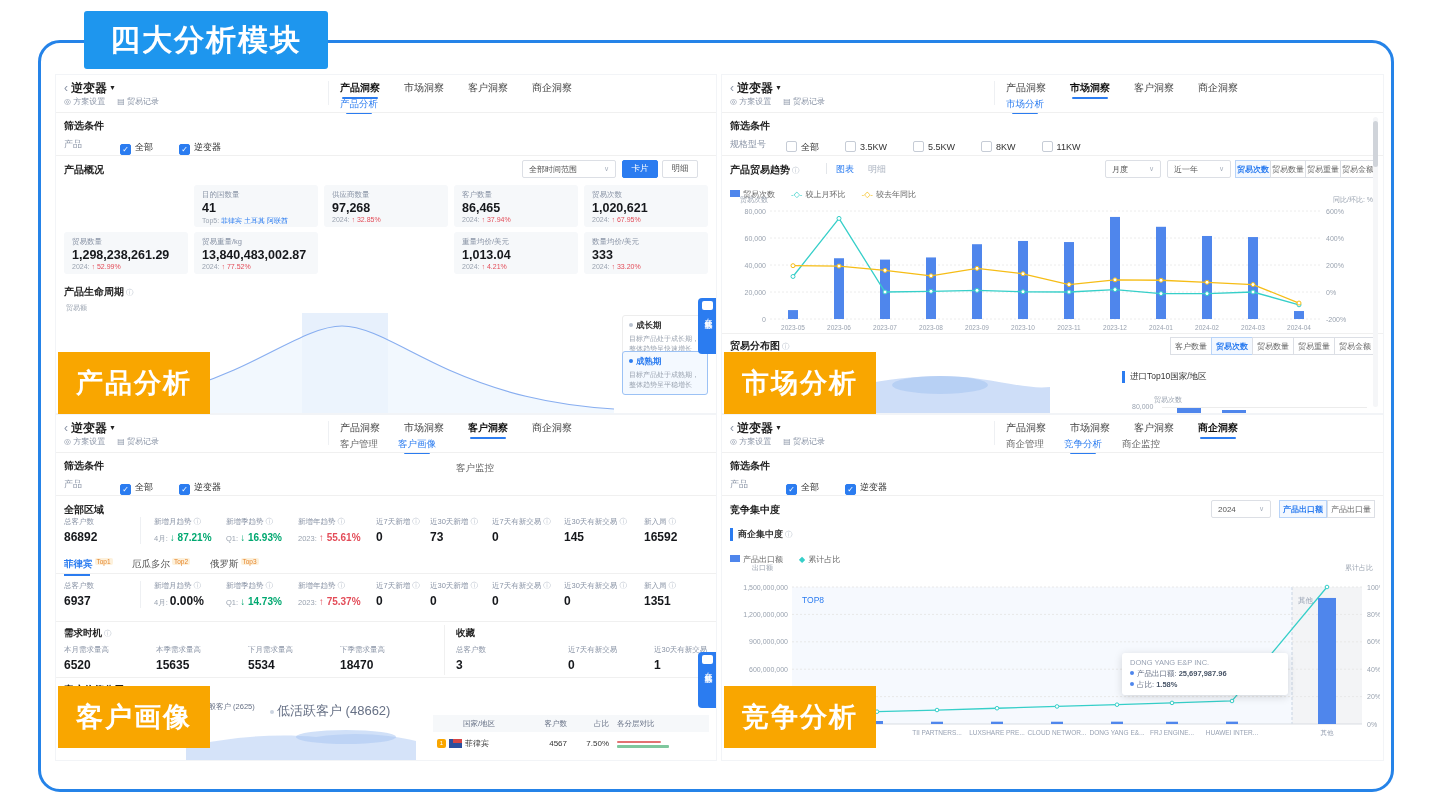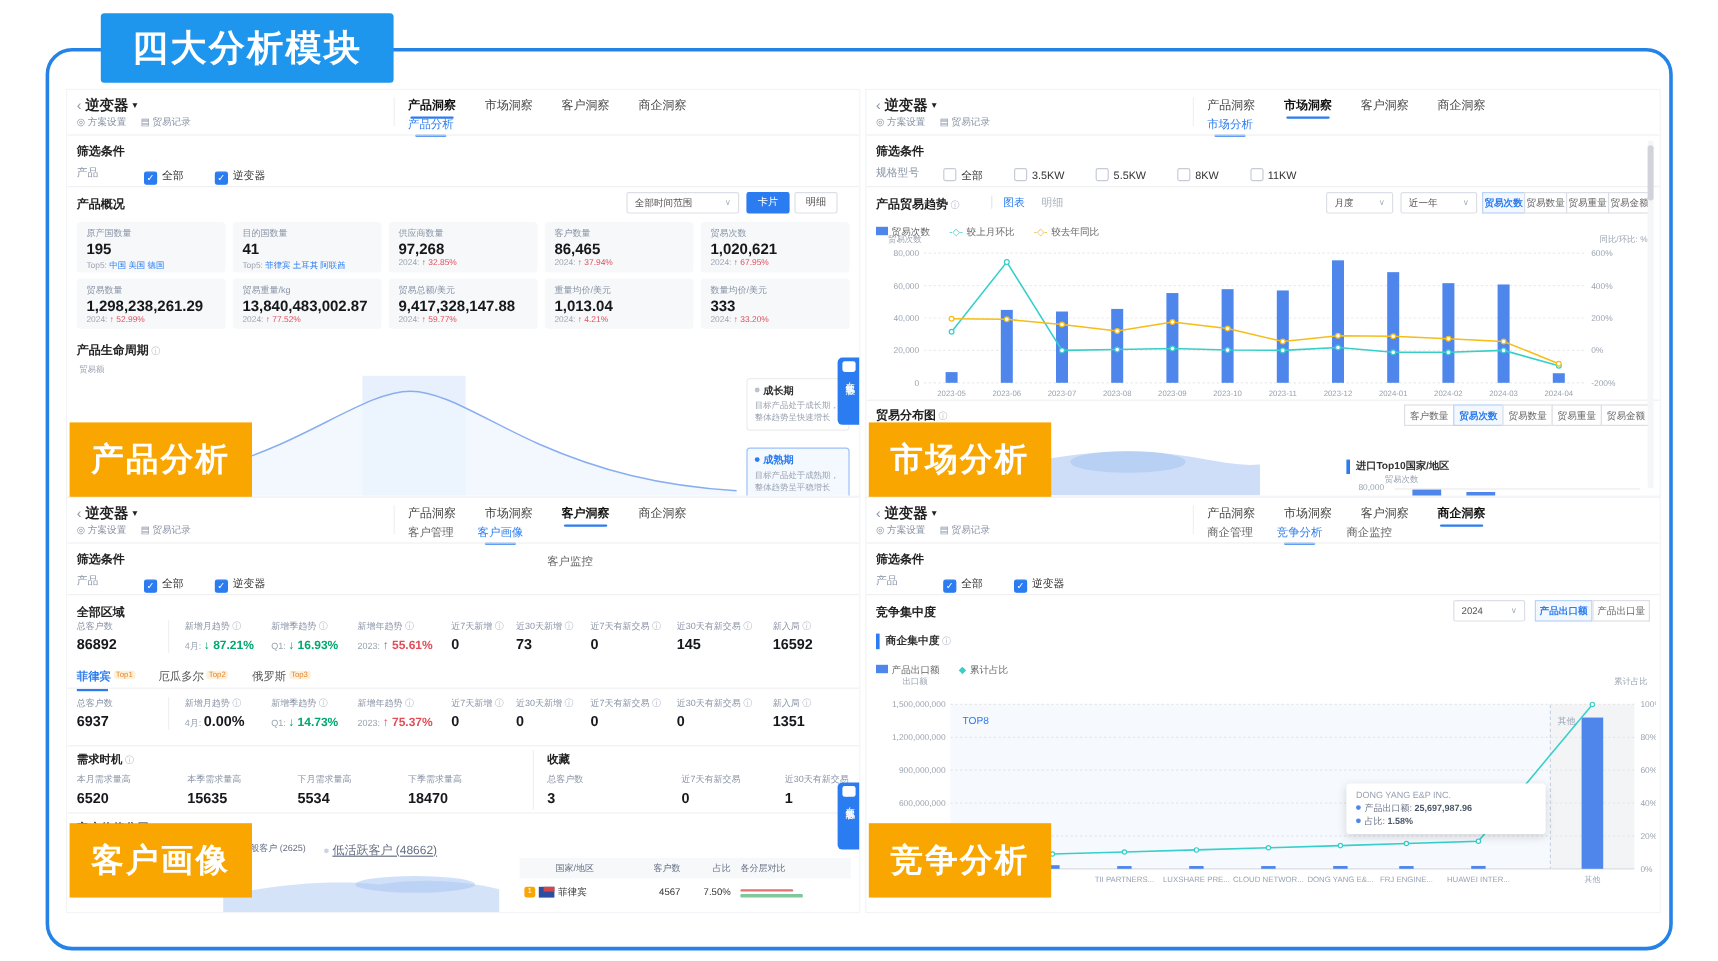--- a/index.html
+++ b/index.html
@@ -87,25 +87,20 @@
     <div class="glab" style="position: absolute; left: 8px; top: 63px;">产品</div>
     <div style="position: absolute; left: 64px; top: 61px; white-space: nowrap;"><span class="opt"><span class="cb on">✓</span><span>全部</span></span><span class="opt"><span class="cb on">✓</span><span>逆变器</span></span></div>
     <div class="hdiv" style="top: 80px;"></div>
     <div class="sect" style="position: absolute; left: 8px; top: 88px;">产品概况</div>
     <div class="selbox" style="left: 466px; top: 85px; width: 94px;">
       <span>全部时间范围</span>
       <span class="v">∨</span>
     </div>
     <div class="btn pri" style="left: 566px; top: 85px; width: 36px;">卡片</div>
     <div class="btn" style="left: 606px; top: 85px; width: 36px;">明细</div>
-    <div class="card" style="left: 8px; top: 110px;">
-      <div class="cl">原产国数量</div>
-      <div class="cv">195</div>
-      <div class="cs"><span>Top5: </span><span class="lnk">中国 美国 德国</span></div>
-    </div>
     <div class="card" style="left: 138px; top: 110px;">
       <div class="cl">目的国数量</div>
       <div class="cv">41</div>
       <div class="cs"><span>Top5: </span><span class="lnk">菲律宾 土耳其 阿联酋</span></div>
     </div>
     <div class="card" style="left: 268px; top: 110px;">
       <div class="cl">供应商数量</div>
       <div class="cv">97,268</div>
       <div class="cs"><span>2024: </span><span class="up">↑ 32.85%</span></div>
     </div>
@@ -121,25 +116,20 @@
     </div>
     <div class="card" style="left: 8px; top: 157px;">
       <div class="cl">贸易数量</div>
       <div class="cv">1,298,238,261.29</div>
       <div class="cs"><span>2024: </span><span class="up">↑ 52.99%</span></div>
     </div>
     <div class="card" style="left: 138px; top: 157px;">
       <div class="cl">贸易重量/kg</div>
       <div class="cv">13,840,483,002.87</div>
       <div class="cs"><span>2024: </span><span class="up">↑ 77.52%</span></div>
-    </div>
-    <div class="card" style="left: 268px; top: 157px;">
-      <div class="cl">贸易总额/美元</div>
-      <div class="cv">9,417,328,147.88</div>
-      <div class="cs"><span>2024: </span><span class="up">↑ 59.77%</span></div>
     </div>
     <div class="card" style="left: 398px; top: 157px;">
       <div class="cl">重量均价/美元</div>
       <div class="cv">1,013.04</div>
       <div class="cs"><span>2024: </span><span class="up">↑ 4.21%</span></div>
     </div>
     <div class="card" style="left: 528px; top: 157px;">
       <div class="cl">数量均价/美元</div>
       <div class="cv">333</div>
       <div class="cs"><span>2024: </span><span class="up">↑ 33.20%</span></div>
@@ -148,21 +138,21 @@
     <div style="position: absolute; left: 10px; top: 228px; font-size: 7px; color: rgb(154, 163, 176);">贸易额</div>
     <div style="position: absolute; left: 8px; top: 238px; width: 550px; height: 100px;"><svg width="550" height="100">
         <rect x="238" y="0" width="86" height="100" fill="#e3edfb" opacity="0.85"></rect>
         <path d="M0,96 C70,92 120,79 170,57 C215,37 250,13 278,13 C306,13 340,37 385,57 C435,79 485,92 550,96 L550,100 L0,100 Z" fill="#eef5fe" opacity="0.75"></path>
         <path d="M0,96 C70,92 120,79 170,57 C215,37 250,13 278,13 C306,13 340,37 385,57 C435,79 485,92 550,96" fill="none" stroke="#88aef0" stroke-width="1.2"></path>
       </svg></div>
     <div class="stg" style="left: 566px; top: 240px;">
       <div class="sn"><span class="dot" style="background: rgb(185, 194, 207);"></span><span>成长期</span></div>
       <div class="sd">目标产品处于成长期，整体趋势呈快速增长</div>
     </div>
-    <div class="stg act" style="left: 566px; top: 298px;">
+    <div class="stg act" style="left: 566px; top: 276px;">
       <div class="sn"><span class="dot" style="background: rgb(43, 124, 240);"></span><span>成熟期</span></div>
       <div class="sd">目标产品处于成熟期，整体趋势呈平稳增长</div>
     </div>
   </div>
 <div class="panel" id="p-market" style="left:722px;top:75px;width:661px;height:338px;">
     <div class="back" style="position: absolute; left: 8px; top: 5px;"><span style="color: rgb(138, 148, 166); margin-right: 3px; font-weight: normal;">‹</span><span>逆变器</span><span style="font-size: 7px; vertical-align: 2px; margin-left: 2px;">▼</span></div>
     <div class="hlinks" style="position: absolute; left: 8px; top: 21px;"><span style="margin-right: 12px;">◎ 方案设置</span><span>▤ 贸易记录</span></div>
     <div style="position: absolute; left: 272px; top: 6px; width: 1px; height: 24px; background: rgb(238, 240, 243);"></div>
     <div class="tab" style="left: 284px;">产品洞察</div>
     <div class="tab act" style="left: 348px;">市场洞察<span class="u"></span></div>
@@ -265,21 +255,21 @@
     <div class="seg" style="position: absolute; left: 448px; top: 262px; width: 42px;">客户数量</div>
     <div class="seg act" style="position: absolute; left: 489px; top: 262px; width: 42px;">贸易次数</div>
     <div class="seg" style="position: absolute; left: 530px; top: 262px; width: 42px;">贸易数量</div>
     <div class="seg" style="position: absolute; left: 571px; top: 262px; width: 42px;">贸易重量</div>
     <div class="seg" style="position: absolute; left: 612px; top: 262px; width: 42px;">贸易金额</div>
     <div style="position: absolute; left: 8px; top: 284px; width: 330px; height: 54px;"><svg width="330" height="54">
         <path d="M20,40 C50,28 90,22 130,26 C170,18 210,14 250,20 C280,24 300,30 320,28 L320,54 L20,54 Z" fill="#b9d0f5" opacity="0.7"></path>
         <ellipse cx="70" cy="34" rx="34" ry="8" fill="#a9c6f2" opacity="0.6"></ellipse>
         <ellipse cx="210" cy="26" rx="48" ry="9" fill="#a9c6f2" opacity="0.6"></ellipse>
       </svg></div>
-    <div style="position: absolute; left: 400px; top: 308px; font-size: 8.5px; font-weight: bold; color: rgb(51, 51, 51); border-left: 3px solid rgb(43, 124, 240); padding-left: 5px;">进口Top10国家/地区</div>
+    <div style="position: absolute; left: 400px; top: 296px; font-size: 8.5px; font-weight: normal; color: rgb(51, 51, 51); border-left: 3px solid rgb(43, 124, 240); padding-left: 5px;">进口Top10国家/地区</div>
     <div style="position: absolute; left: 432px; top: 320px; font-size: 7px; color: rgb(154, 163, 176);">贸易次数</div>
     <div style="position: absolute; left: 410px; top: 328px; font-size: 7px; color: rgb(154, 163, 176);">80,000</div>
     <div style="position: absolute; left: 440px; top: 332px; width: 205px; height: 1px; background: rgb(236, 236, 236);"></div>
     <div style="position: absolute; left: 455px; top: 333px; width: 24px; height: 20px; background: rgb(79, 134, 236);"></div>
     <div style="position: absolute; left: 500px; top: 335px; width: 24px; height: 20px; background: rgb(79, 134, 236);"></div>
     <div class="scroll" style="left: 651px; top: 42px; height: 290px;"></div>
     <div class="thumb" style="left: 651px; top: 46px;"></div>
   </div>
 <div class="panel" id="p-customer" style="left:56px;top:415px;width:660px;height:345px;">
     <div class="back" style="position: absolute; left: 8px; top: 5px;"><span style="color: rgb(138, 148, 166); margin-right: 3px; font-weight: normal;">‹</span><span>逆变器</span><span style="font-size: 7px; vertical-align: 2px; margin-left: 2px;">▼</span></div>
@@ -403,21 +393,21 @@
       <div class="mv"><span>0</span></div>
     </div>
     <div class="met" style="left: 598px; top: 230px; width: 100px;">
       <div class="ml">近30天有新交易</div>
       <div class="mv"><span>1</span></div>
     </div>
     <div class="hdiv" style="top: 262px;"></div>
     <div class="sect" style="position: absolute; left: 8px; top: 268px;">客户价值分层<span class="info"> ⓘ</span></div>
     <div style="position: absolute; left: 124px; top: 287px; font-size: 7.5px; color: rgb(102, 112, 133);">7)</div>
     <span class="legit" style="left: 138px; top: 287px; font-size: 7.5px; color: rgb(102, 112, 133);"><span class="dot" style="background: rgb(246, 189, 22);"></span><span>一般客户 (2625)</span></span>
-    <span class="legit" style="left: 214px; top: 287px; font-size: 10px; color: rgb(102, 112, 133); text-decoration: underline;"><span class="dot" style="background: rgb(204, 212, 224);"></span><span>低活跃客户 (48662)</span></span>
+    <span class="legit" style="left: 214px; top: 287px; font-size: 13px; color: rgb(102, 112, 133);"><span class="dot" style="background: rgb(204, 212, 224);"></span><span>低活跃客户 (48662)</span></span>
     <div style="position: absolute; left: 100px; top: 298px; width: 270px; height: 47px;"><svg width="270" height="47">
         <path d="M30,34 C70,24 120,20 160,24 C200,18 235,22 260,28 L260,47 L30,47 Z" fill="#b9d0f5" opacity="0.6"></path>
         <ellipse cx="190" cy="24" rx="50" ry="7" fill="#a9c6f2" opacity="0.55"></ellipse>
       </svg></div>
     <div class="tbl" style="left: 377px; top: 300px; width: 276px;">
       <div class="hrow">
         <div style="width: 92px; padding: 0px 4px; box-sizing: border-box; text-align: center;">国家/地区</div>
         <div style="width: 46px; padding: 0px 4px; box-sizing: border-box; text-align: right;">客户数</div>
         <div style="width: 42px; padding: 0px 4px; box-sizing: border-box; text-align: right;">占比</div>
         <div style="width: 92px; padding: 0px 4px; box-sizing: border-box; text-align: left;">各分层对比</div>

